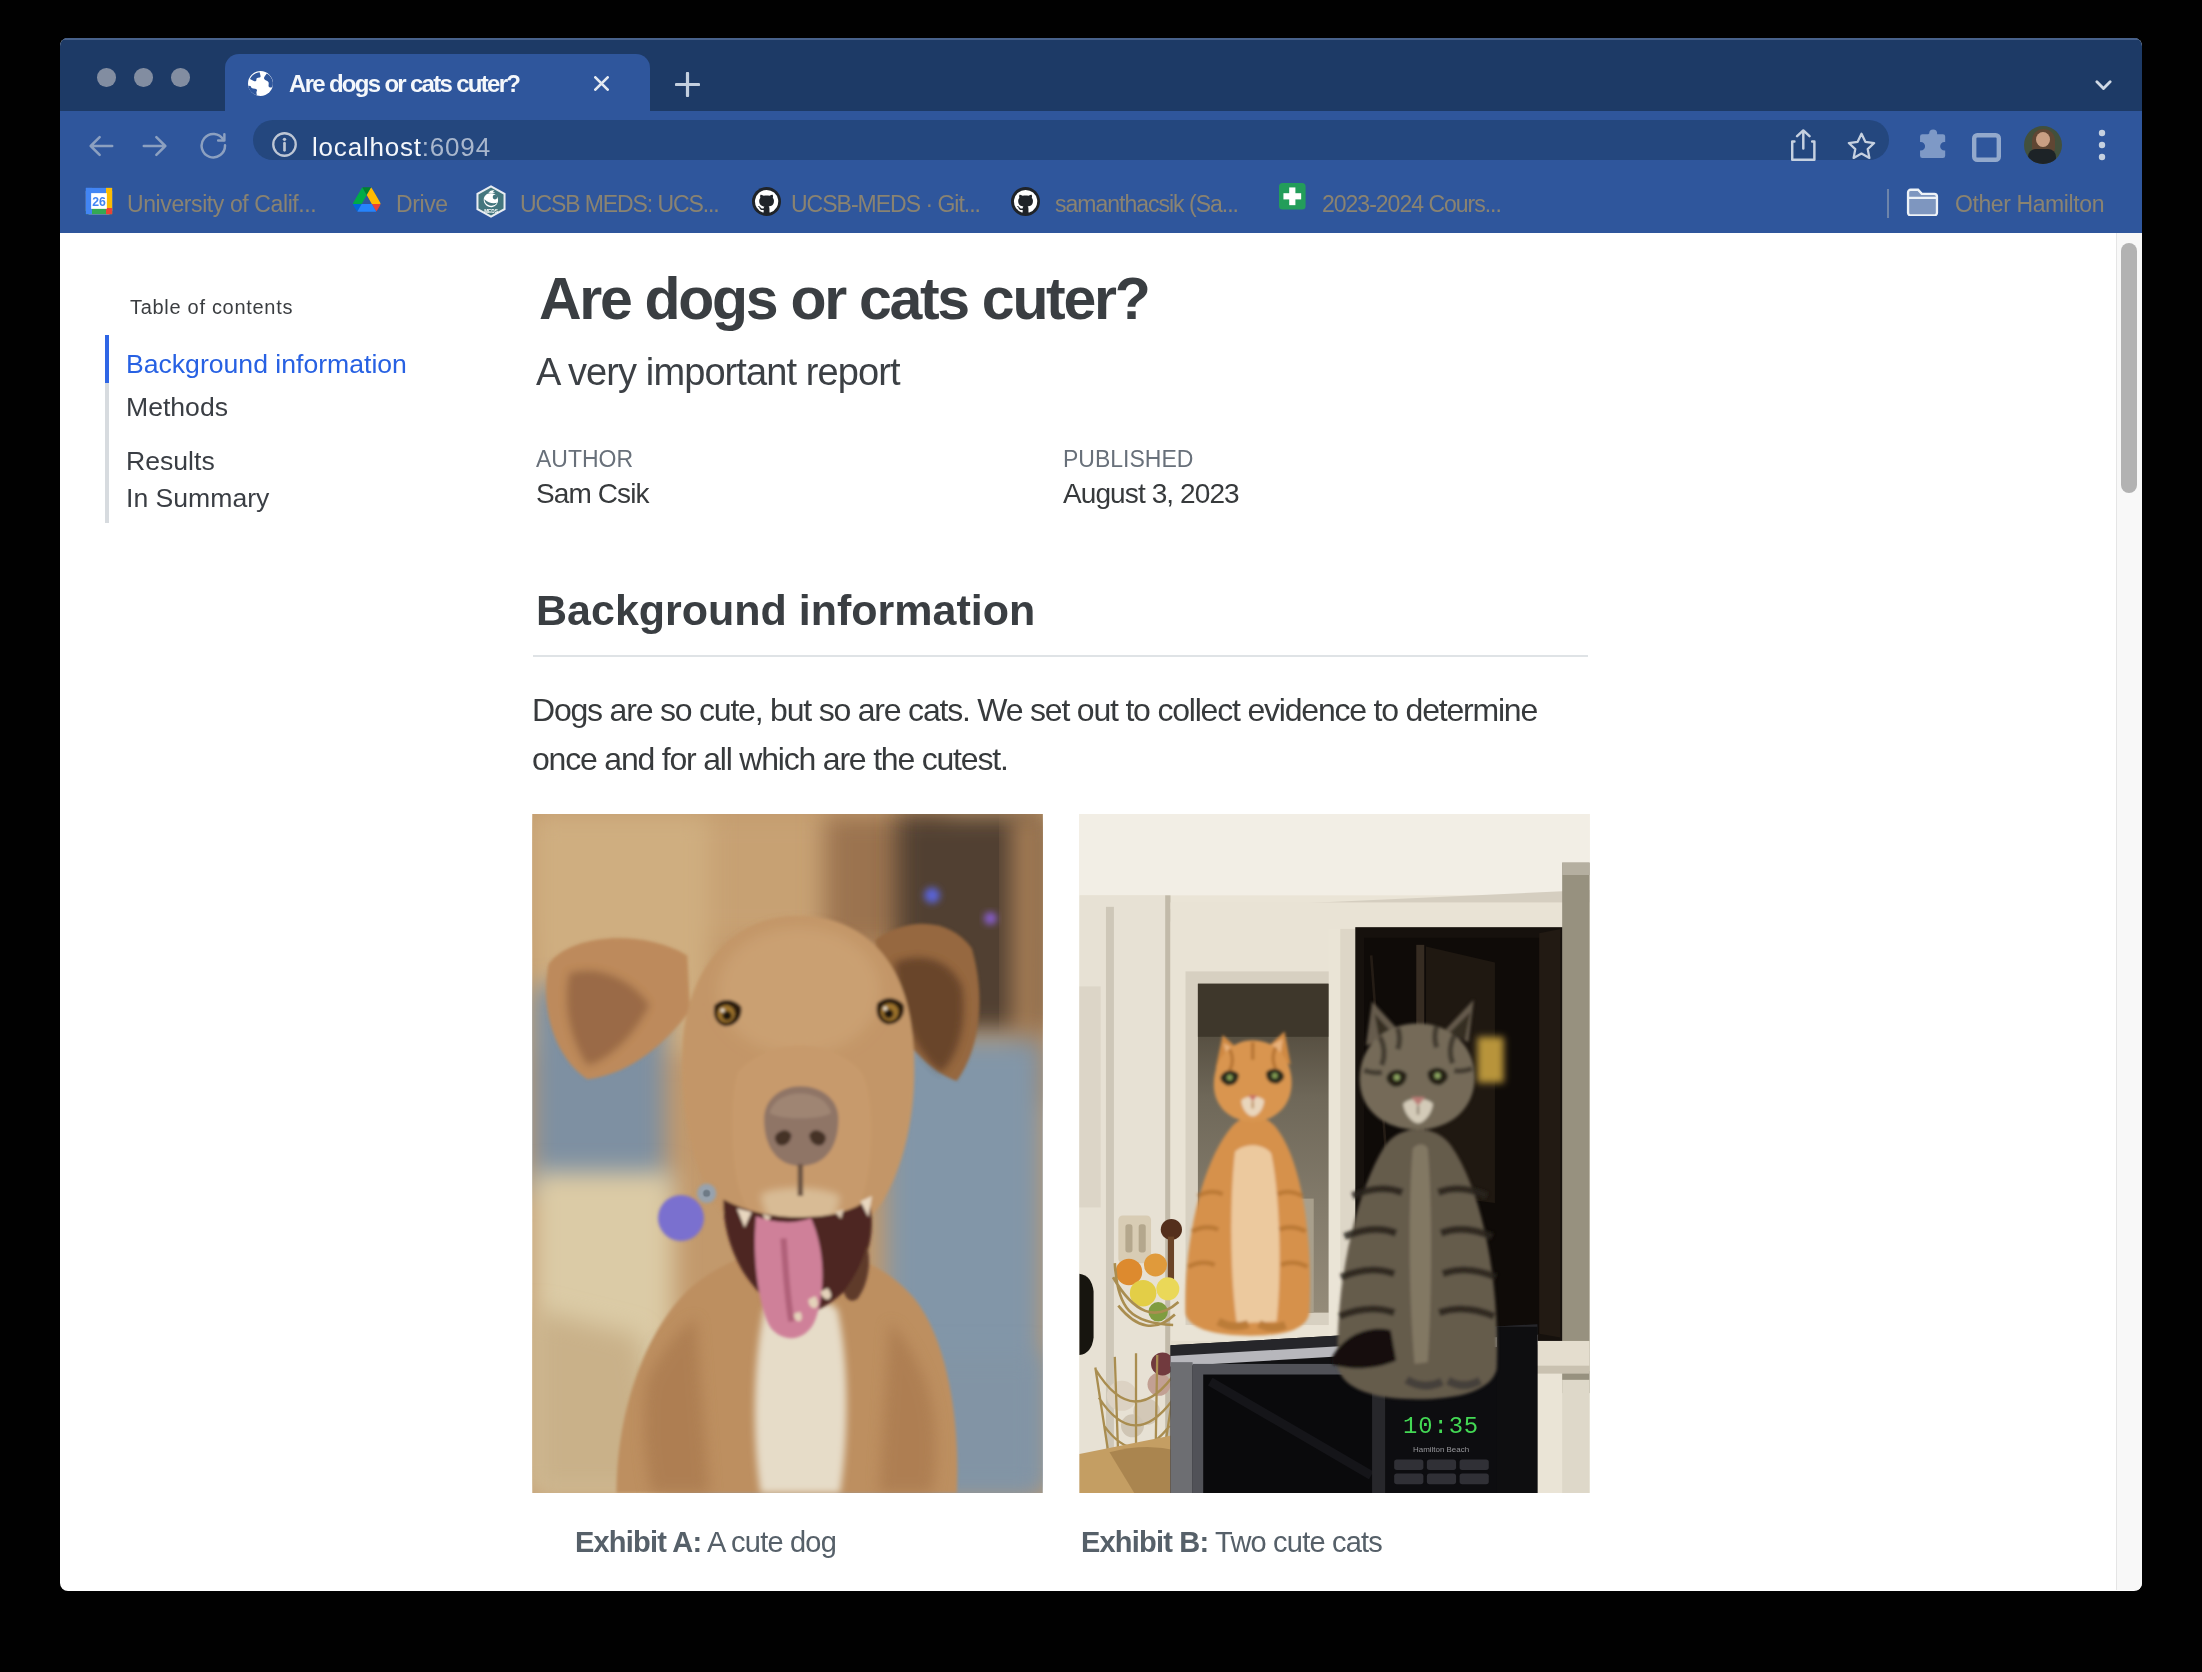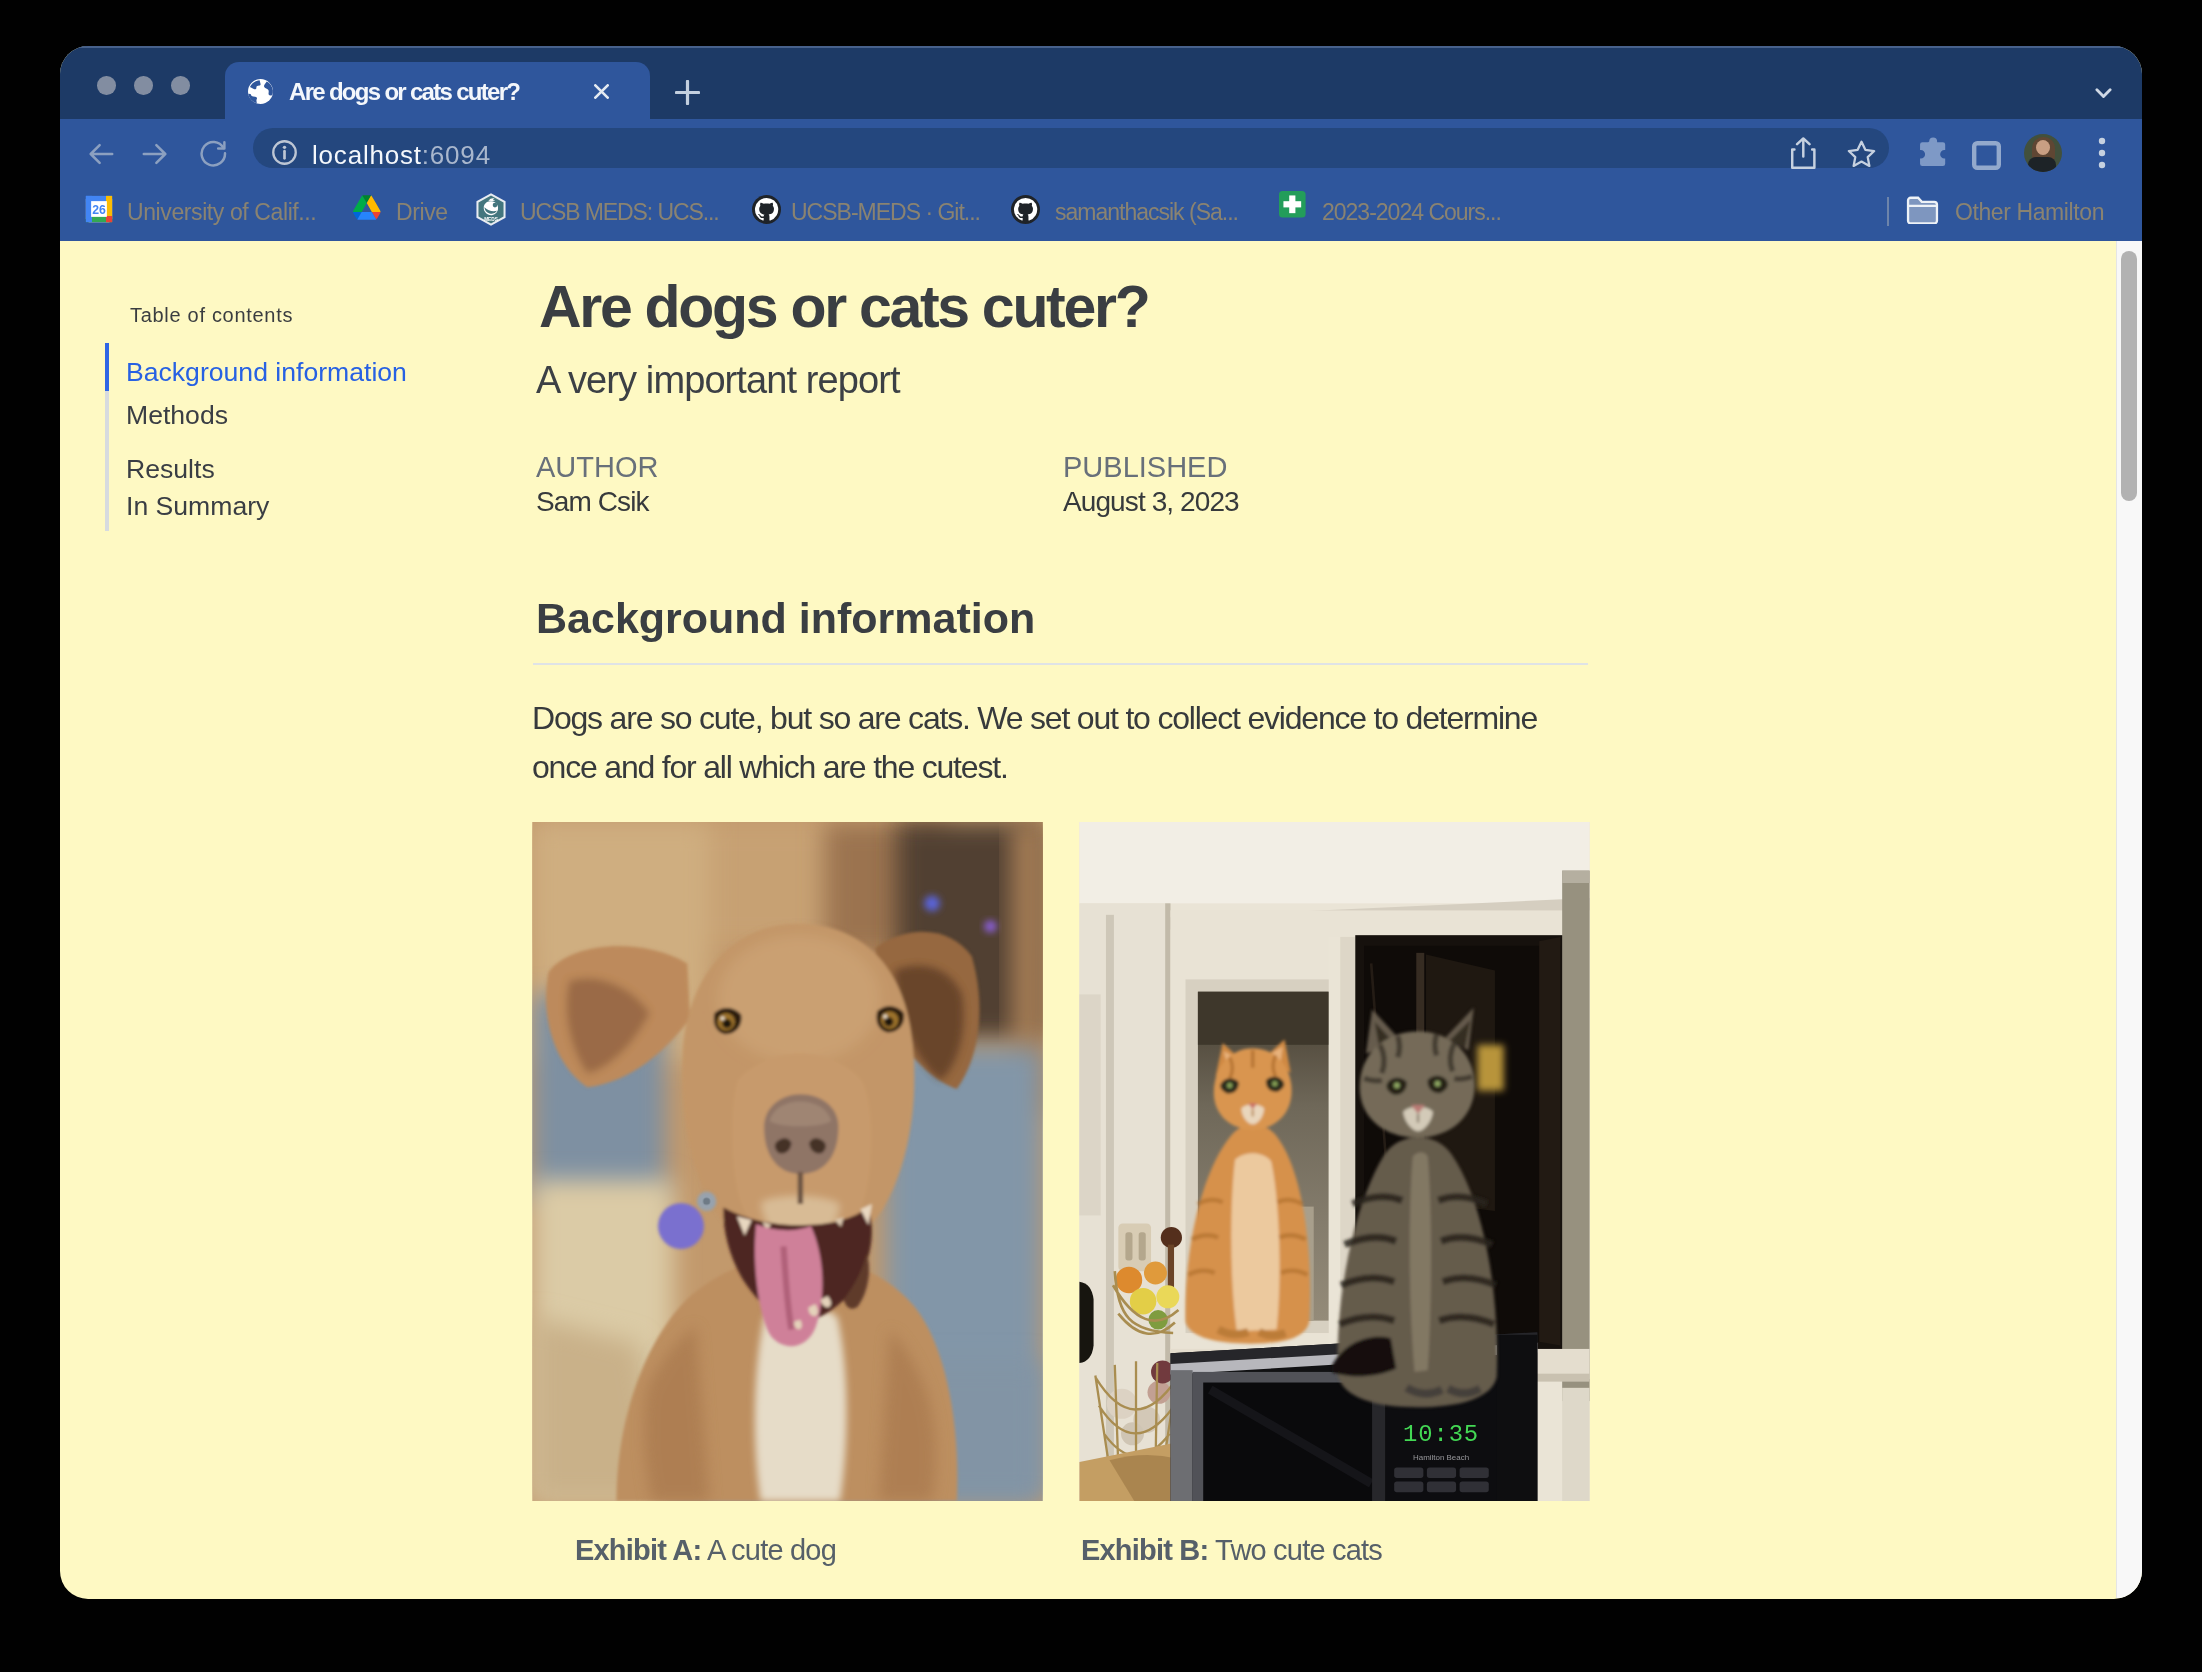--- a/index.html
+++ b/index.html
@@ -1,20 +1,20 @@
 <!DOCTYPE html>
 <html style="font-size:14px"><head>
 <meta charset="utf-8">
 <style>
   * { margin:0; padding:0; box-sizing:border-box; }
   html,body { width:2202px; height:1672px; background:#010101; overflow:hidden;
     font-family:"Liberation Sans", sans-serif; }
   .abs { position:absolute; }
-  .win { position:absolute; left:60px; top:46px; width:2082px; height:1553px;
-    border-radius:28px; overflow:hidden; background:#fef9c3; }
+  .win { position:absolute; left:60px; top:38px; width:2082px; height:1553px;
+    border-radius:8px; overflow:hidden; background:#ffffff; }
   .titlebar { position:absolute; left:0; top:0; width:2082px; height:73px; background:#1d3a66; }
   .dot { position:absolute; top:30px; width:18.6px; height:18.6px; border-radius:50%; background:#828da1; }
   .tab { position:absolute; left:165px; top:16px; width:425px; height:57px;
     background:#2f569c; border-radius:14px 14px 0 0; }
   .toolbar { position:absolute; left:0; top:73px; width:2082px; height:122px; background:#2f569c; }
   .tabtitle { position:absolute; left:64px; top:17.7px; font-size:24px; line-height:24px; color:#f4f7fb;
     letter-spacing:-1.7px; font-weight:700; }
   .pill { position:absolute; left:193px; top:82px; width:1636px; height:40px;
     border-radius:25px; background:#24477e; }
   .url { position:absolute; left:59px; top:14px; font-size:26px; line-height:26px; color:#f4f7fb; letter-spacing:0.8px; }
@@ -23,21 +23,21 @@
     letter-spacing:-0.4px; white-space:nowrap;margin-top:7px; }
   .sbtrack { position:absolute; left:2056px; top:195px; width:26px; height:1357px; background:#f8f8f8;
     border-left:0.9px solid #e5e5e5; }
   .sbthumb { position:absolute; left:3.5px; top:9.8px; width:16px; height:250px; border-radius:8px; background:#b2b2b2; }
   .toc-title { position:absolute; left:48px; top:256px; font-size:20px; line-height:26px; color:#3a3d40; letter-spacing:0.7px;margin-left:22px; }
   .toc-item { position:absolute; left:66px; font-size:26.6px; line-height:26.6px; color:#3a3e44; }
   h1.title { position:absolute; left:479px; top:232px; font-size:59px; line-height:59px; font-weight:700; color:#3a3e42;
     letter-spacing:-2.3px; }
   .subtitle { position:absolute; left:476px; top:315px; font-size:38px; line-height:38px; font-weight:400; color:#3c4045;
     letter-spacing:-0.9px; }
-  .metalabel { position:absolute; top:410px; font-size:29px; line-height:23px; color:#68707a; }
+  .metalabel { position:absolute; top:410px; font-size:23px; line-height:23px; color:#68707a; }
   .metaval { position:absolute; top:442px; font-size:28px; line-height:28px; color:#373a3c; letter-spacing:-0.9px; }
   h2.sec { position:absolute; left:476px; top:551px; font-size:43px; line-height:43px; font-weight:700; color:#3a3e42;
     letter-spacing:0px; }
   .h2rule { position:absolute; left:473px; top:617px; width:1055px; height:1.8px; background:#dfe3e6; }
   .para { position:absolute; left:472px; top:648px; font-size:32px; color:#373a3c;
     line-height:49px; letter-spacing:-1.2px; }
   .fig { position:absolute; top:776px; width:511px; height:875px; overflow:hidden; }
   .cap { position:absolute; top:1490px; font-size:29px; line-height:29px; color:#566069; letter-spacing:-0.8px; }
 </style>
 </head>

